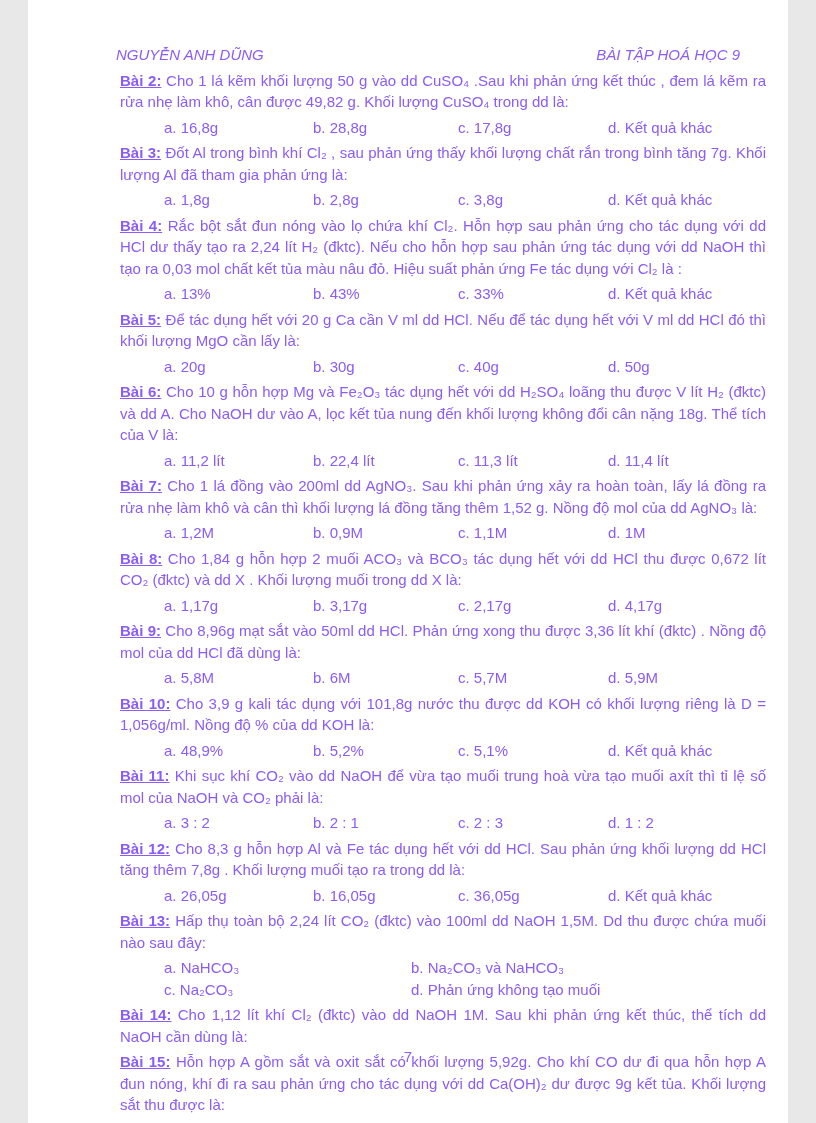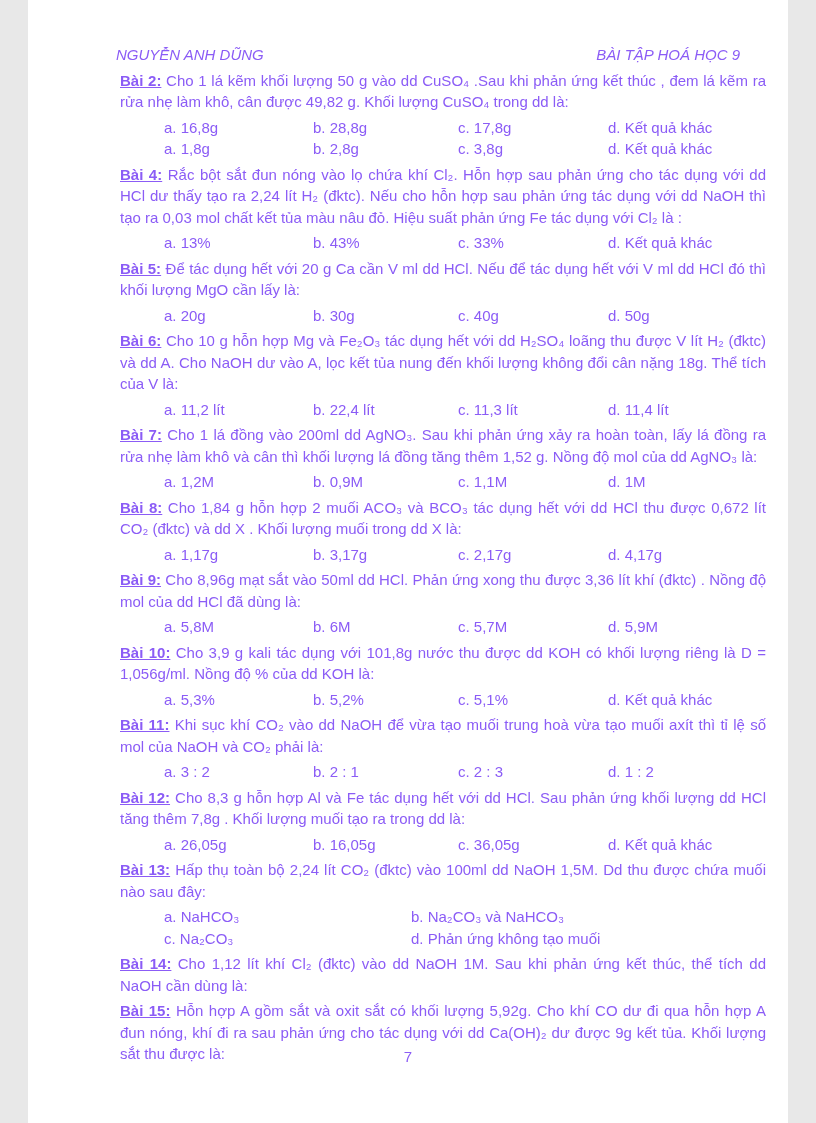--- a/index.html
+++ b/index.html
@@ -54,20 +54,21 @@
       <p class="ptext"><span class="plabel">Bài 2:</span> <span>Cho 1 lá kẽm khối lượng 50 g vào dd CuSO₄ .Sau khi phản ứng kết thúc , đem lá kẽm ra rửa nhẹ làm khô, cân được 49,82 g. Khối lượng CuSO₄ trong dd là:</span></p>
       <div class="opts">
         <span class="opt w-a">a. 16,8g</span>
         <span class="opt w-b">b. 28,8g</span>
         <span class="opt w-c">c. 17,8g</span>
         <span class="opt">d. Kết quả khác</span>
       </div>
     </div>
 
     <div>
+      <p class="ptext"><span class="plabel">Bài 3:</span> <span>Đốt Al trong bình khí Cl₂ , sau phản ứng thấy khối lượng chất rắn trong bình tăng 7g. Khối lượng Al đã tham gia phản ứng là:</span></p>
       <div class="opts">
         <span class="opt w-a">a. 1,8g</span>
         <span class="opt w-b">b. 2,8g</span>
         <span class="opt w-c">c. 3,8g</span>
         <span class="opt">d. Kết quả khác</span>
       </div>
     </div>
 
     <div>
       <p class="ptext"><span class="plabel">Bài 4:</span> <span>Rắc bột sắt đun nóng vào lọ chứa khí Cl₂. Hỗn hợp sau phản ứng cho tác dụng với dd HCl dư thấy tạo ra 2,24 lít H₂ (đktc). Nếu cho hỗn hợp sau phản ứng tác dụng với dd NaOH thì tạo ra 0,03 mol chất kết tủa màu nâu đỏ. Hiệu suất phản ứng Fe tác dụng với Cl₂ là :</span></p>
@@ -125,21 +126,21 @@
         <span class="opt w-a">a. 5,8M</span>
         <span class="opt w-b">b. 6M</span>
         <span class="opt w-c">c. 5,7M</span>
         <span class="opt">d. 5,9M</span>
       </div>
     </div>
 
     <div>
       <p class="ptext"><span class="plabel">Bài 10:</span> <span>Cho 3,9 g kali tác dụng với 101,8g nước thu được dd KOH có khối lượng riêng là D = 1,056g/ml. Nồng độ % của dd KOH là:</span></p>
       <div class="opts">
-        <span class="opt w-a">a. 5,3%</span>
+        <span class="opt w-a">a. 48,9%</span>
         <span class="opt w-b">b. 5,2%</span>
         <span class="opt w-c">c. 5,1%</span>
         <span class="opt">d. Kết quả khác</span>
       </div>
     </div>
 
     <div>
       <p class="ptext"><span class="plabel">Bài 11:</span> <span>Khi sục khí CO₂ vào dd NaOH để vừa tạo muối trung hoà vừa tạo muối axít thì tỉ lệ số mol của NaOH và CO₂ phải là:</span></p>
       <div class="opts">
         <span class="opt w-a">a. 3 : 2</span>

